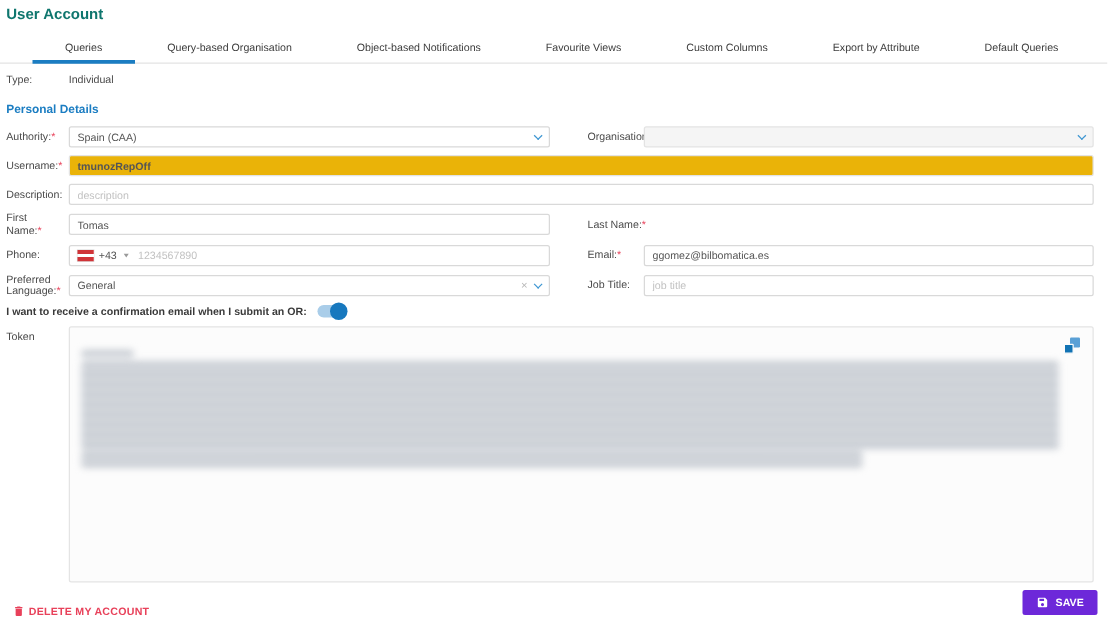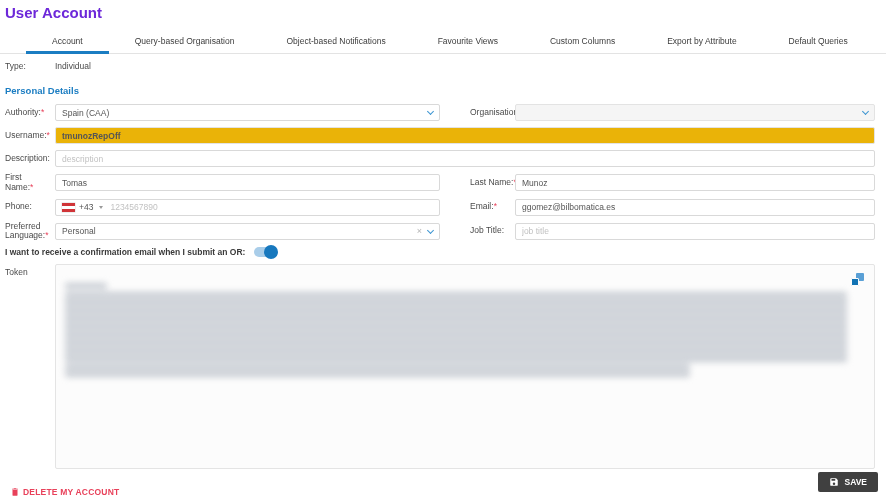--- a/index.html
+++ b/index.html
@@ -1,19 +1,19 @@
 <!DOCTYPE html>
 <html><head>
 <meta charset="utf-8">
 <style>
   * { margin:0; padding:0; box-sizing:border-box; }
   html,body { width:886px; height:501px; background:#fff; overflow:hidden; }
   body { font-family:"Liberation Sans", sans-serif; position:relative; color:#444; }
 
-  .page-title { padding:4px 0 0 5px; font-size:15px; font-weight:bold; color:#6d28d9; }
+  .page-title { padding:4px 0 0 5px; font-size:12px; font-weight:bold; color:#0f766e; }
 
   .tabbar { display:flex; align-items:flex-end; margin-top:11px; border-bottom:1px solid #e3e3e3; padding-left:26px; }
   .tab { padding:4px 26px 7px; font-size:8.5px; color:#3c3c3c; cursor:pointer; white-space:nowrap; position:relative; }
   .tab.active { border-bottom:3px solid #1b7dc2; margin-bottom:-1px; padding-bottom:5px; }
 
   .type-row { display:grid; grid-template-columns:50px auto; margin:7px 0 0 5px; font-size:8.5px; color:#4a4a4a; }
 
   .section-title { margin:14px 0 8px 5px; font-size:9.5px; font-weight:bold; color:#1b7dc2; }
 
   .form { margin:0 11px 0 5px; }
@@ -52,31 +52,31 @@
   .copy-icon .front { position:absolute; bottom:0; left:0; width:8px; height:8px; background:#1273b4; border:1px solid #fcfcfc; border-radius:1px; }
   .token-blur { position:absolute; left:9px; top:18px; filter:blur(3px); }
   .blob { border-radius:3px; background:repeating-linear-gradient(to bottom,#c4c9d0 0 5px,#e8eaed 5px 8px); }
   .blob-cap { width:42px; height:7px; margin-bottom:2px; }
   .blob-main { width:782px; height:71px; margin-bottom:1px; }
   .blob-tail { width:625px; height:13px; }
 
   .delete-btn { display:flex; align-items:center; gap:3px; margin:17px 0 0 10px; cursor:pointer; width:max-content; }
   .delete-btn span { font-size:8.5px; font-weight:bold; color:#e8415a; letter-spacing:0.2px; }
 
-  .save-btn { position:absolute; right:8px; bottom:9px; background:#404040; color:#fff; border:0;
+  .save-btn { position:absolute; right:8px; bottom:9px; background:#6d28d9; color:#fff; border:0;
               display:flex; align-items:center; gap:5px; padding:5px 11px; font-size:8.5px; font-weight:bold;
               border-radius:2px; cursor:pointer; font-family:inherit; }
 </style>
 </head>
 <body>
 
 <div class="page-title">User Account</div>
 
 <div class="tabbar">
-  <div class="tab active">Account</div>
+  <div class="tab active">Queries</div>
   <div class="tab">Query-based Organisation</div>
   <div class="tab">Object-based Notifications</div>
   <div class="tab">Favourite Views</div>
   <div class="tab">Custom Columns</div>
   <div class="tab">Export by Attribute</div>
   <div class="tab">Default Queries</div>
 </div>
 
 <div class="type-row">
   <span>Type:</span>
@@ -115,44 +115,41 @@
     </div>
   </div>
 
   <div class="frow">
     <div class="flabel"><span>First Name:</span><span class="req">*</span></div>
     <div class="field">
       <input value="Tomas" style="">
     </div>
     <div></div>
     <div class="flabel r"><span>Last Name:</span><span class="req">*</span></div>
-    <div class="field">
-      <input value="Munoz" style="">
-    </div>
   </div>
 
   <div class="frow">
     <div class="flabel"><span>Phone:</span></div>
     <div class="field">
       <span class="flag"></span>
       <span class="dial">+43</span>
       <span class="caret"></span>
       <input class="grow" placeholder="1234567890" style="">
     </div>
     <div></div>
     <div class="flabel r"><span>Email:</span><span class="req">*</span></div>
     <div class="field">
       <input value="ggomez@bilbomatica.es" style="">
     </div>
   </div>
 
   <div class="frow">
     <div class="flabel"><span>Preferred Language:</span><span class="req">*</span></div>
     <div class="field">
-      <span class="grow">Personal</span>
+      <span class="grow">General</span>
       <span class="clear-x">×</span>
       <span class="chev"></span>
     </div>
     <div></div>
     <div class="flabel r"><span>Job Title:</span></div>
     <div class="field">
       <input placeholder="job title" style="">
     </div>
   </div>
 </div>

